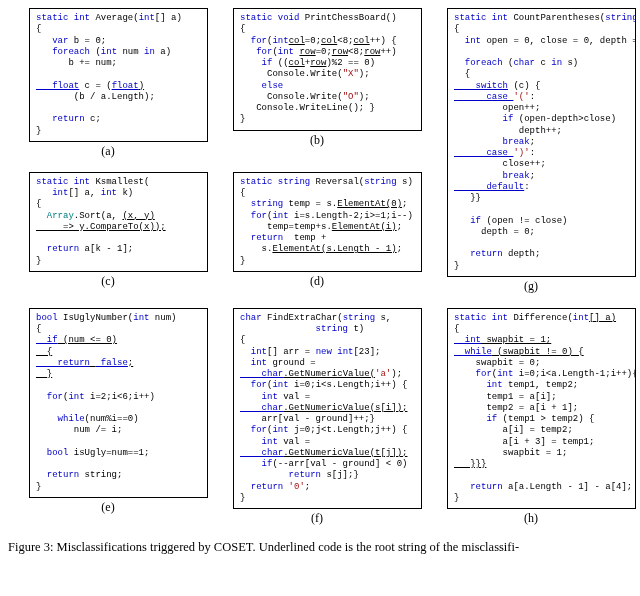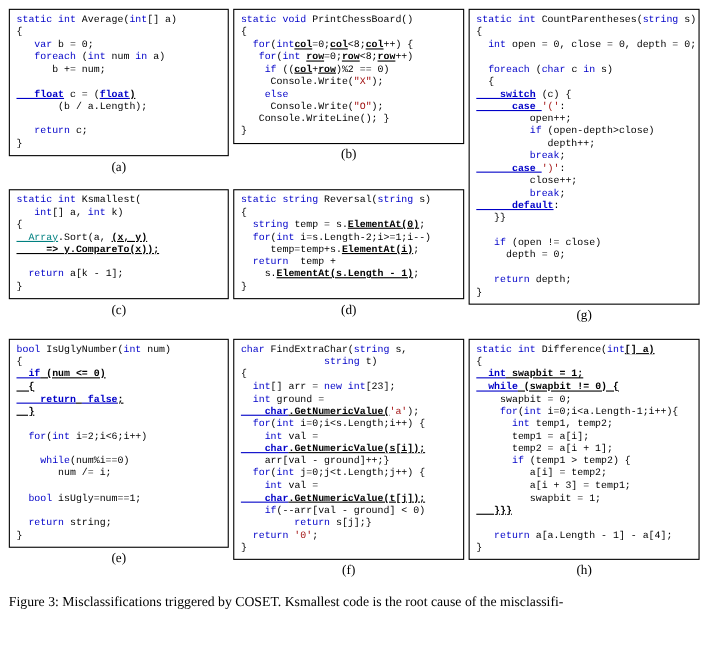--- a/index.html
+++ b/index.html
@@ -22,32 +22,33 @@
   .codebox {
     border: 1px solid #000;
     text-align: left;
     padding: 4px 6px;
     font-family: "Courier New", monospace;
     font-size: 9px;
     line-height: 1.25;
     white-space: pre;
     overflow: hidden;
     background: #fff;
+    margin-left: 21px;
   }
   .lbl {
     font-family: "Times New Roman", serif;
     font-size: 12px;
     margin-top: 2px;
     margin-bottom: 4px;
     display: block;
   }
   .kw { color: #0000c8; }
-  .type { color: #008080; text-decoration: underline; }
+  .type { color: #008080; }
   .str { color: #a31515; }
-  .ul { text-decoration: underline; font-weight: bold; }
+  .ul { text-decoration: underline; }
   .tallwrap { grid-row: span 2; display: flex; flex-direction: column; }
   .tallwrap .codebox { flex: 1; min-height: 232px; }
   .caption { font-size: 12.5px; margin-top: 2px; }
 </style>
 </head>
 <body>
 
 <div class="grid">
 
   <div class="cell">
@@ -191,13 +192,13 @@
 <span>         swapbit = 1;</span>
 <span class="ul">   }}}</span>
 <span></span>
 <span class="kw">   return</span><span> a[a.Length - 1] - a[4];</span>
 <span>}</span></div>
     <span class="lbl">(h)</span>
   </div>
 
 </div>
 
-<div class="caption">Figure 3: Misclassifications triggered by COSET. Ksmallest code is the root cause of the misclassifi-</div>
+<div class="caption">Figure 3: Misclassifications triggered by COSET. Underlined code is the root string of the misclassifi-</div>
 
 </body></html>

